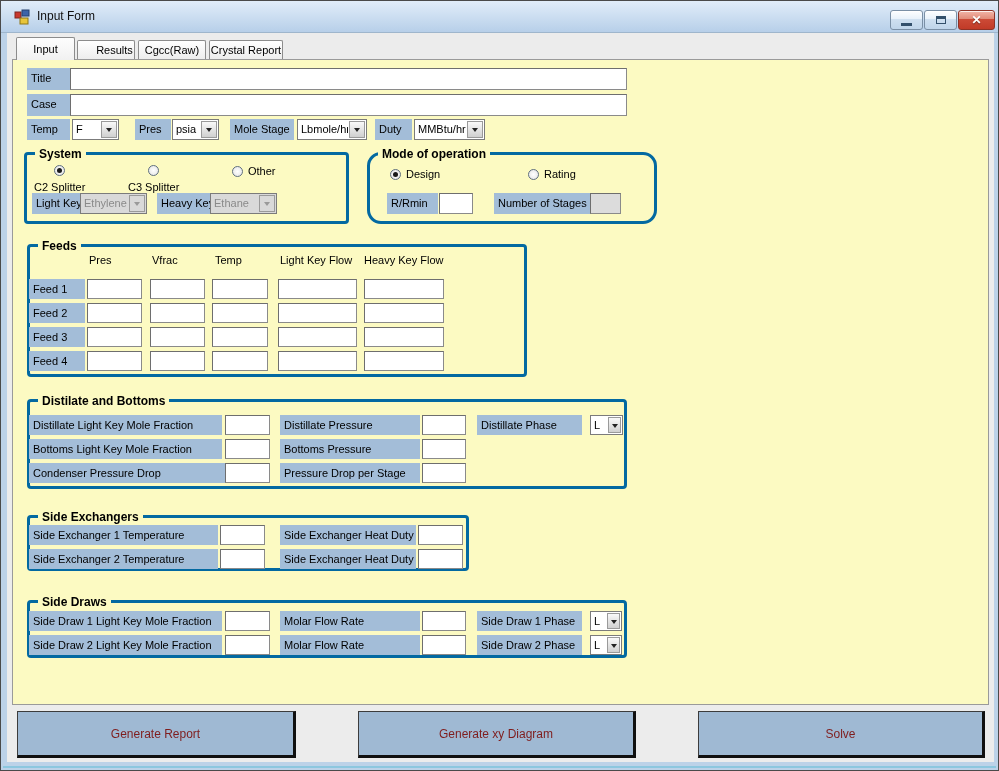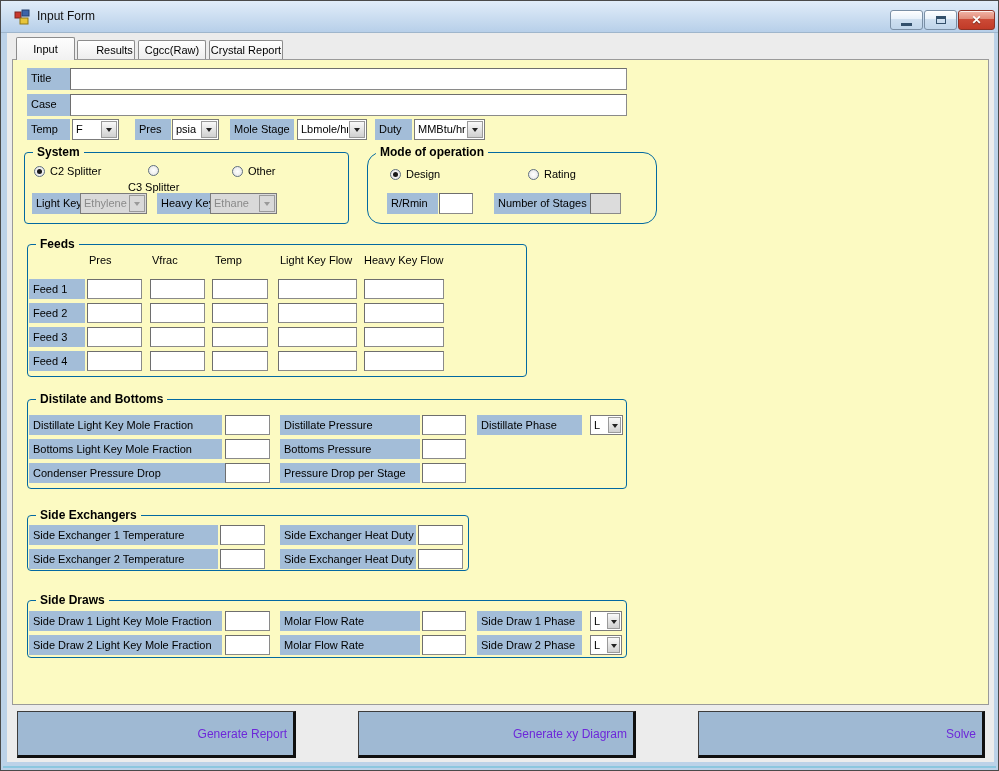--- a/index.html
+++ b/index.html
@@ -89,42 +89,42 @@
     background:linear-gradient(#F9F9F9,#D0D0D0);
     display:flex; align-items:center; justify-content:center;
   }
   .arr { width:0; height:0; border:3px solid transparent; border-top:4px solid #222; margin-top:4px; }
   .combo.disabled { background:#D9D9D9; }
   .combo.disabled .combo-val { color:#8a8a8a; }
   .combo.disabled .combo-btn { background:#D9D9D9; }
   .combo.disabled .arr { border-top-color:#9a9a9a; }
 
   .group {
-    position:absolute; border:1px solid #0369a1; border-radius:4px;
+    position:absolute; border:3px solid #0369a1; border-radius:4px;
   }
   .group-title {
     position:absolute; top:-8px; left:8px; background:var(--page-bg,#FCFAC2);
     font-size:12px; font-weight:bold; color:#000; padding:0 4px; white-space:nowrap;
   }
 
   .radio { position:absolute; display:flex; align-items:center; gap:5px; font-size:11px; color:#000; cursor:default; }
   .rb {
     width:11px; height:11px; border-radius:50%;
     border:1px solid #5F6F7F; background:radial-gradient(#ffffff,#E2E2E2);
     position:relative; flex:0 0 auto;
   }
   .rb.checked::after { content:""; position:absolute; left:2px; top:2px; width:5px; height:5px; border-radius:50%; background:#1a1a1a; }
 
   .col-h { position:absolute; font-size:11px; color:#000; white-space:nowrap; }
 
   .footer-btn {
     position:absolute; height:47px;
     background:var(--button-bg,#9FB9D3);
     border:1px solid #3c3c3c; border-right:3px solid #101010; border-bottom:3px solid #101010;
-    font-size:12px; color:#6d28d9; cursor:default;text-align:right;
+    font-size:12px; color:#7f1d1d; cursor:default;
   }
 </style>
 </head>
 <body>
 
 <div class="window">
 
   <div class="titlebar">
     <svg class="app-icon" viewBox="0 0 16 16">
       <rect x="1" y="3" width="6" height="6" fill="#C8372D" stroke="#7E2620"></rect>
@@ -188,21 +188,21 @@
       <div class="combo" style="left:401px;top:59px;width:71px;height:21px;">
         <span class="combo-val">MMBtu/hr</span>
         <span class="combo-btn">
             <span class="arr"></span>
           </span>
       </div>
 
       <div class="group" style="left:11px;top:92px;width:325px;height:72px;">
         <span class="group-title">System</span>
       </div>
-      <div class="radio" style="left:21px;top:105px;">
+      <div class="radio" style="left:21px;top:105px;flex-direction:column;">
         <span class="rb checked"></span>
         <span>C2 Splitter</span>
       </div>
       <div class="radio" style="left:115px;top:105px;flex-direction:column;">
         <span class="rb"></span>
         <span>C3 Splitter</span>
       </div>
       <div class="radio" style="left:219px;top:105px;">
         <span class="rb"></span>
         <span>Other</span>

